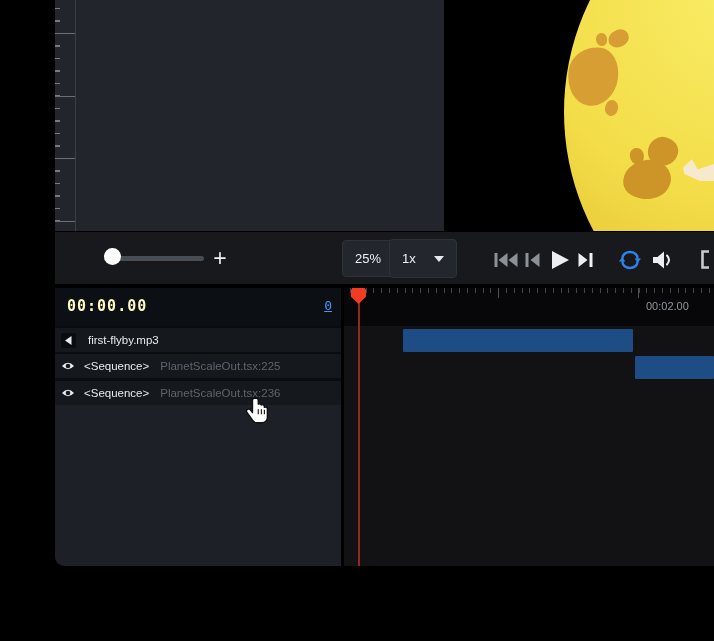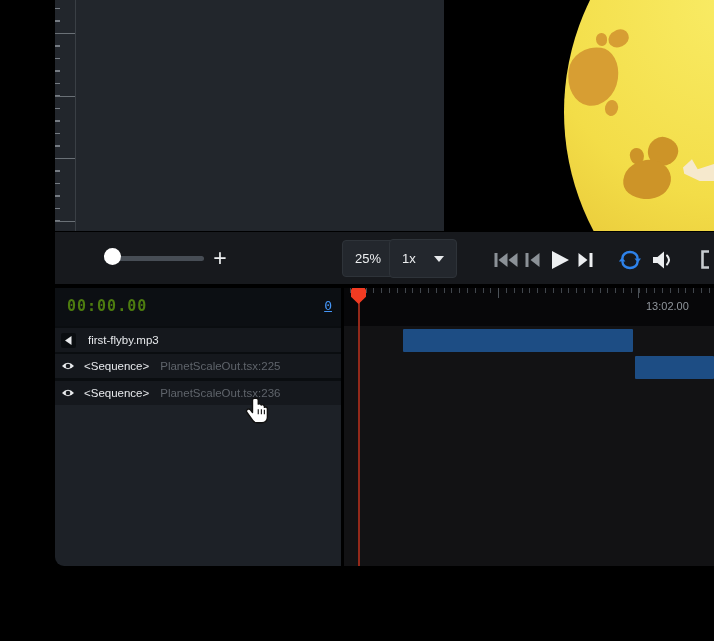--- a/index.html
+++ b/index.html
@@ -37,21 +37,21 @@
   #speed-dd{left:334px;top:7px;width:68px;height:39px;}
   .chev{width:0;height:0;border-left:5px solid transparent;border-right:5px solid transparent;border-top:6px solid #e7e9ec;}
   .tbtn{position:absolute;top:20px;background:none;border:none;padding:0;cursor:pointer;}
   svg{display:block;}
 
   
   #timeline{left:55px;top:288px;width:659px;height:278px;}
   #tl-left{position:absolute;left:0;top:0;width:286px;height:278px;background:#1d2127;border-radius:0 0 0 9px;overflow:hidden;}
   #tl-left-header{position:absolute;left:0;top:0;width:100%;height:38px;background:#0c0f13;}
   #timecode{position:absolute;left:12px;top:9px;font-family:"DejaVu Sans Mono",monospace;font-weight:bold;
-     font-size:15px;color:#4d7c0f;letter-spacing:1px;}
+     font-size:15px;color:#fef9c3;letter-spacing:1px;}
   #frame-link{position:absolute;right:9px;top:10px;color:#4596f7;font-size:13px;text-decoration:underline;font-family:"DejaVu Sans Mono",monospace;}
   #rows-zone{position:absolute;left:0;top:38px;width:100%;height:79px;background:#0a0d10;}
   .trow{position:absolute;left:0;width:100%;height:24px;background:#15181d;display:flex;align-items:center;text-align:center;}
   .trow .icon-cell{width:14px;height:14px;margin-left:6px;display:flex;align-items:center;justify-content:center;flex:none;}
   .audio-icon-box{width:15px;height:15px;margin-left:6px;background:#0a0d10;border-radius:2px;display:flex;align-items:center;justify-content:center;flex:none;}
   .trow .tname{color:#e7e9ec;font-size:11.5px;margin-left:12px;white-space:nowrap;}
   .trow .tsrc{color:#5f646b;font-size:11.5px;margin-left:11px;white-space:nowrap;}
   #tl-right{position:absolute;left:289px;top:0;width:370px;height:278px;background:#121214;overflow:hidden;}
   #tl-ruler{position:absolute;left:0;top:0;width:100%;height:38px;background:#070709;}
   #tl-ruler .minor{position:absolute;left:6px;right:0;top:0;height:5px;
@@ -212,21 +212,21 @@
         <span class="tsrc">PlanetScaleOut.tsx:236</span>
       </div>
     </div>
   </div>
 
   <div id="tl-right">
     <div id="tl-ruler">
       <div class="minor"></div>
       <div class="major-tick" style="left:154px;"></div>
       <div class="major-tick" style="left:294px;"></div>
-      <span id="tl-time-label">13:02.00</span>
+      <span id="tl-time-label">00:02.00</span>
     </div>
     <div class="clip" id="clip-1"></div>
     <div class="clip" id="clip-2"></div>
     <div id="playhead-line"></div>
     <div id="playhead-marker"></div>
   </div>
 </div>
 
 <div class="abs" id="cursor">
   <svg width="30" height="30" viewBox="0 0 24 24">

